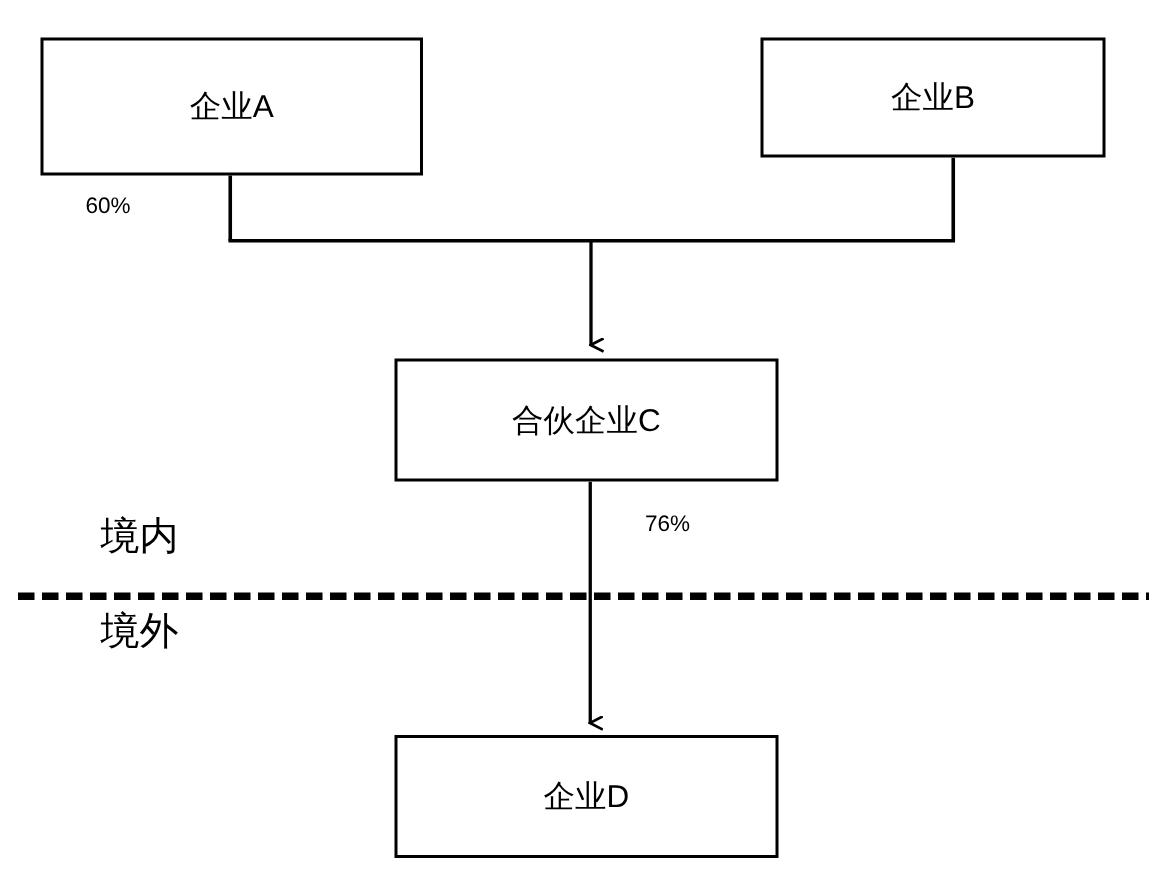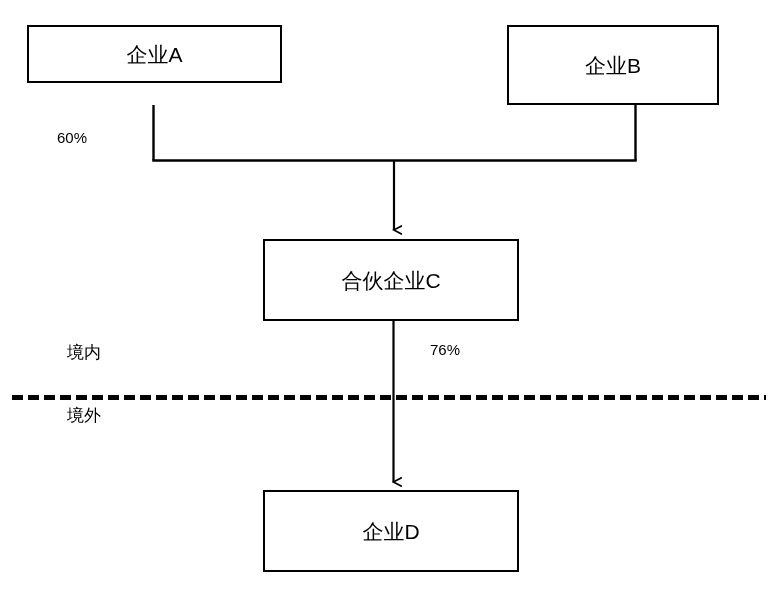--- a/index.html
+++ b/index.html
@@ -35,35 +35,35 @@
   }
   .edge-label {
     position: absolute;
     font-size: 15px;
     color: #000000;
     line-height: 1;
     white-space: nowrap;
   }
   .region-label {
     position: absolute;
-    font-size: 17px;
+    font-size: 26px;
     color: #000000;
     line-height: 1;
     white-space: nowrap;
   }
   .svg-layer {
     position: absolute;
     left: 0;
     top: 0;
     width: 783px;
     height: 594px;
   }
   
-  #box-a  { left: 27px;  top: 25px;  width: 255px; height: 58px; }
-  #box-b  { left: 507px; top: 25px;  width: 212px; height: 80px; }
+  #box-a  { left: 27px;  top: 25px;  width: 255px; height: 92px; }
+  #box-b  { left: 507px; top: 25px;  width: 230px; height: 80px; }
   #box-c  { left: 263px; top: 239px; width: 256px; height: 82px; }
   #box-d  { left: 263px; top: 490px; width: 256px; height: 82px; }
   
   #label-60 { left: 57px;  top: 130px; }
   #label-20 { left: 430px; top: 342px; }
   
   #label-domestic { left: 67px; top: 344px; }
   #label-overseas { left: 67px; top: 407px; }
 </style>
 </head>

